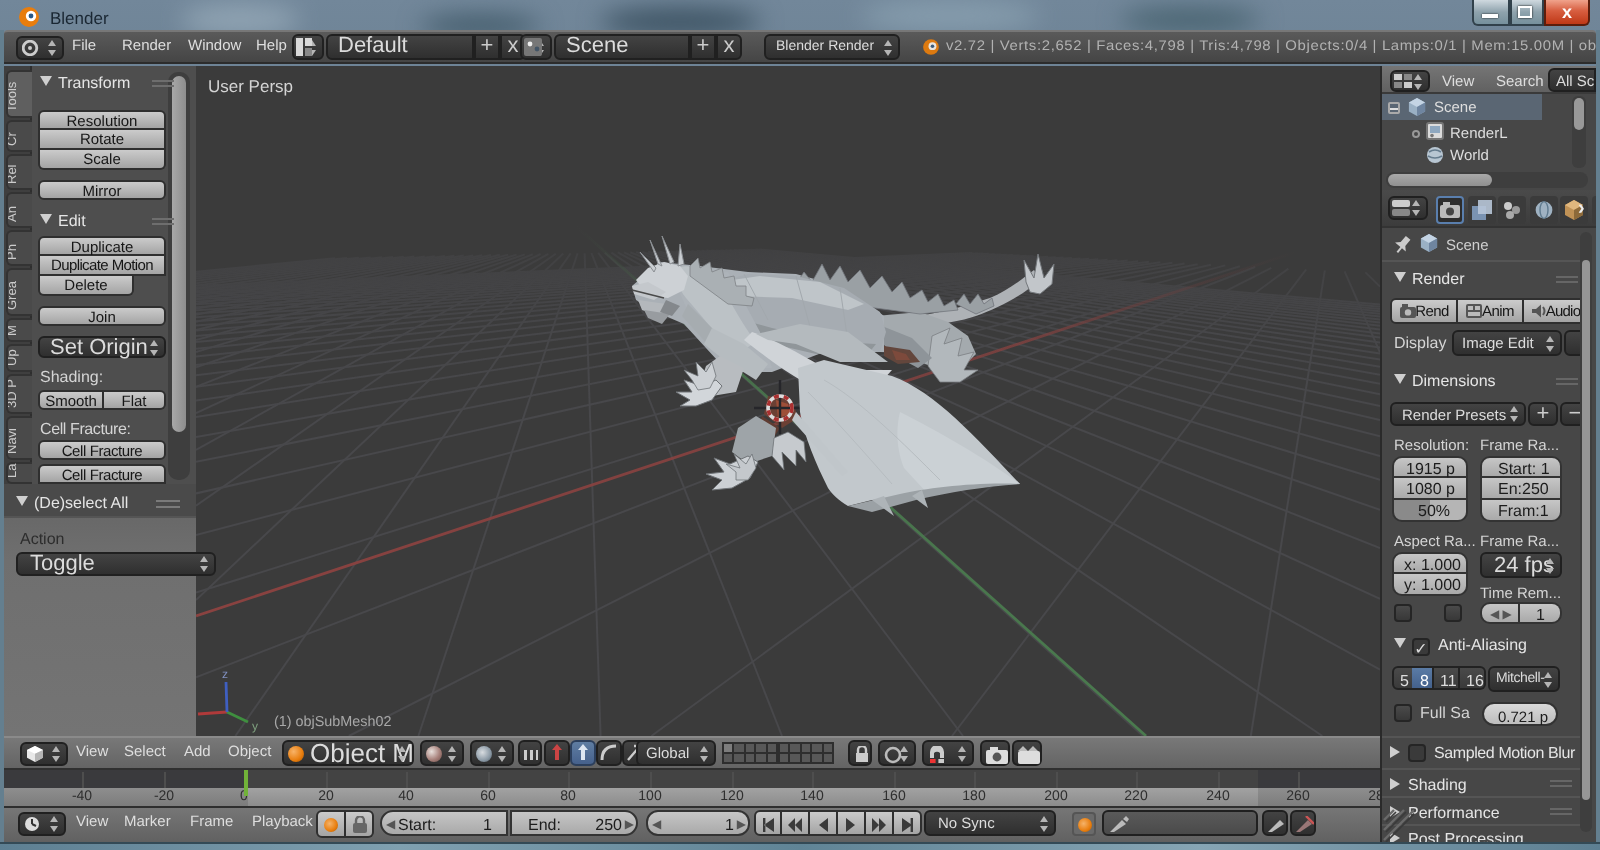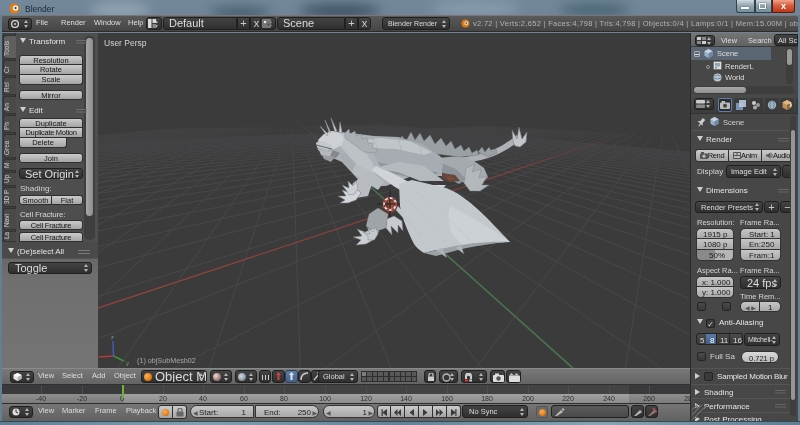--- a/index.html
+++ b/index.html
@@ -334,21 +334,21 @@
 <div class="btn" style="left:19px;top:195px;width:33px;height:10px;line-height:9px;border-radius:3px 0 0 3px">Smooth</div>
 <div class="btn" style="left:52px;top:195px;width:31px;height:10px;line-height:9px;border-radius:0 3px 3px 0;border-left:none">Flat</div>
 <div class="lbl" style="left:20px;top:211px;letter-spacing:-0.2px">Cell Fracture:</div>
 <div class="btn" style="left:19px;top:220px;width:64px;height:10px;line-height:9px;letter-spacing:-0.2px">Cell Fracture</div>
 <div class="btn" style="left:19px;top:232px;width:64px;height:10px;line-height:9px;letter-spacing:-0.2px;border-radius:3px 3px 0 0">Cell Fracture</div>
 <div class="abs" style="left:2px;top:242px;width:96px;height:126px;background:linear-gradient(180deg,#636363,#6f6f6f 30%,#747474)"></div>
 <div class="abs" style="left:2px;top:242px;width:96px;height:17px;background:#4a4a4a;border-bottom:1px solid #555"></div>
 <div class="phdr abs" style="left:8px;top:247px"><span class="tri"></span>(De)select All</div>
 <div class="abs" style="left:78px;top:250px;width:12px;height:1px;background:#7a7a7a;box-shadow:0 3px 0 #7a7a7a"></div>
 <div class="lbl" style="left:10px;top:266px;color:#2d2d2d">Action</div>
-<div class="dbtn" style="left:8px;top:262px;width:84px;height:12px;line-height:11px;padding-left:6px">Toggle<span class="ud"></span></div>
+<div class="dbtn" style="left:8px;top:276px;width:100px;height:12px;line-height:11px;padding-left:6px">Toggle<span class="ud"></span></div>
 
 <div class="abs" style="left:2px;top:368px;width:688px;height:17px;background:linear-gradient(180deg,#787878,#646464);border-top:1px solid #8a8a8a;border-bottom:1px solid #303030"></div>
 <div class="dbtn" style="left:10px;top:371px;width:24px;height:12px">
     <span class="ud"></span>
   </div>
 <svg class="abs" style="left:13px;top:373px" width="9" height="8" viewBox="0 0 10 9">
     <path d="M5 0 L9.5 2.2 L9.5 6.6 L5 9 L0.5 6.6 L0.5 2.2 Z" fill="#e8e8e8"></path>
     <path d="M5 0 L9.5 2.2 L5 4.4 L0.5 2.2 Z" fill="#fff"></path>
     <path d="M5 4.4 L9.5 2.2 L9.5 6.6 L5 9 Z" fill="#b5b5b5"></path>
   </svg>

